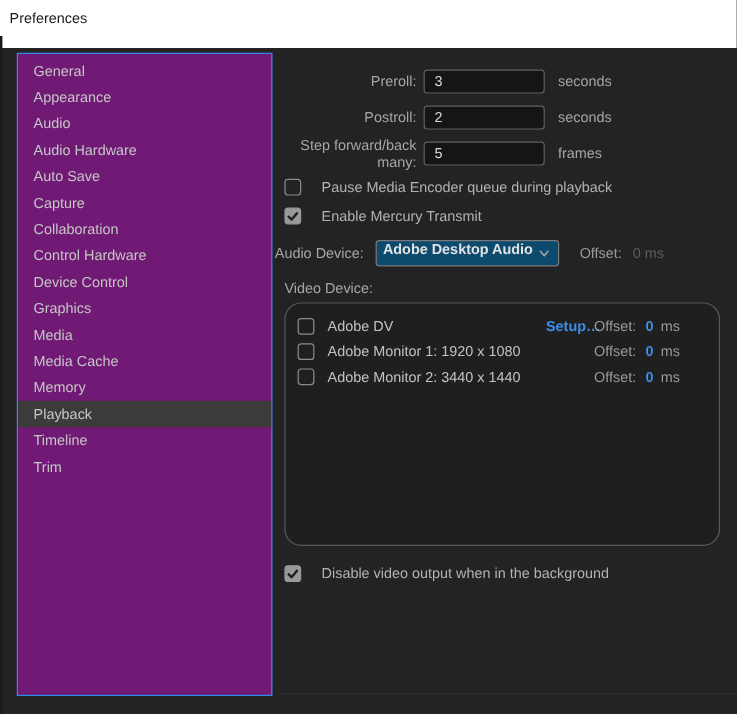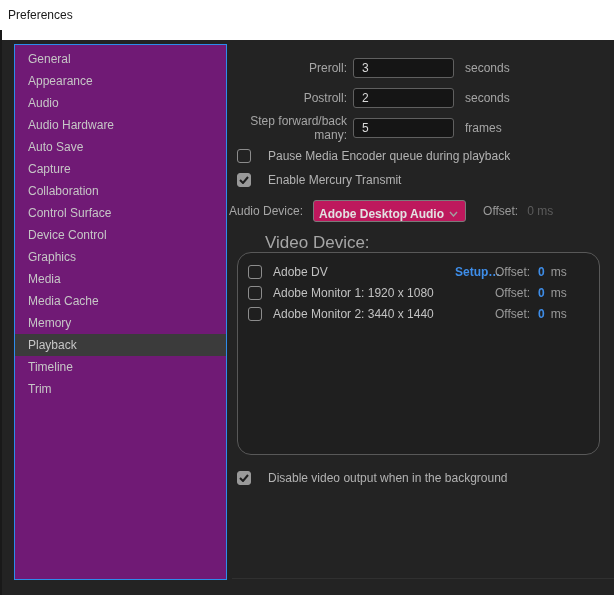--- a/index.html
+++ b/index.html
@@ -31,30 +31,30 @@
               background:transparent; display:inline-flex; align-items:center;
               justify-content:center; flex:0 0 14px; cursor:pointer; }
   .checkbox svg { display:none; }
   .checkbox.checked { background:#999999; border-color:#999999; }
   .checkbox.checked svg { display:block; }
   .check-label { font-size:12px; color:#b2b2b2; white-space:nowrap; }
 
   .audio-row { position:absolute; left:229px; top:199px; height:24px;
                display:flex; align-items:center; }
   .audio-label { font-size:12px; color:#a6a6a6; }
-  .dropdown { margin-left:10px; width:153px; height:22px; background:#be185d;
+  .dropdown { margin-left:10px; width:153px; height:22px; background:#0c4a6e;
               border:1px solid #7a7a7a; border-radius:3px; display:flex;
-              align-items:flex-end; cursor:pointer; }
+              align-items:flex-start; cursor:pointer; }
   .dropdown .dd-text { flex:1; text-align:center; font-size:12px; font-weight:bold;
                        color:#e2e2e2; white-space:nowrap; }
   .dropdown .chev { margin-right:7px; color:#a0a0a0; }
   .audio-offset-label { margin-left:17px; font-size:12px; color:#9a9a9a; }
   .audio-offset-value { margin-left:9px; font-size:12px; color:#5c5c5c; }
 
-  .video-label { position:absolute; left:237px; top:233px; font-size:17px; color:#a6a6a6;margin-left:28px; }
+  .video-label { position:absolute; left:237px; top:233px; font-size:12px; color:#a6a6a6; }
   .video-box { position:absolute; left:237px; top:252px; width:363px; height:203px;
                background:#1f1f1f; border:1px solid #585858; border-radius:14px;
                padding:8px 18px 0 10px; }
   .vd-row { display:flex; align-items:center; height:21px; }
   .vd-row .checkbox { margin-right:11px; }
   .vd-name { width:182px; font-size:12px; color:#c2c2c2; white-space:nowrap; }
   .vd-setup { width:40px; font-size:12px; font-weight:bold; color:#3e8de8; cursor:pointer; }
   .vd-offlab { width:43px; font-size:12px; color:#9a9a9a; }
   .vd-offval { font-size:12px; font-weight:bold; color:#3e8de8; cursor:pointer; }
   .vd-offunit { margin-left:6px; font-size:12px; color:#9a9a9a; }
@@ -71,21 +71,21 @@
 <div class="left-edge"></div>
 
 <div class="sidebar">
   <div class="side-item">General</div>
   <div class="side-item">Appearance</div>
   <div class="side-item">Audio</div>
   <div class="side-item">Audio Hardware</div>
   <div class="side-item">Auto Save</div>
   <div class="side-item">Capture</div>
   <div class="side-item">Collaboration</div>
-  <div class="side-item">Control Surface</div>
+  <div class="side-item">Control Hardware</div>
   <div class="side-item">Device Control</div>
   <div class="side-item">Graphics</div>
   <div class="side-item">Media</div>
   <div class="side-item">Media Cache</div>
   <div class="side-item">Memory</div>
   <div class="side-item selected">Playback</div>
   <div class="side-item">Timeline</div>
   <div class="side-item">Trim</div>
 </div>
 

